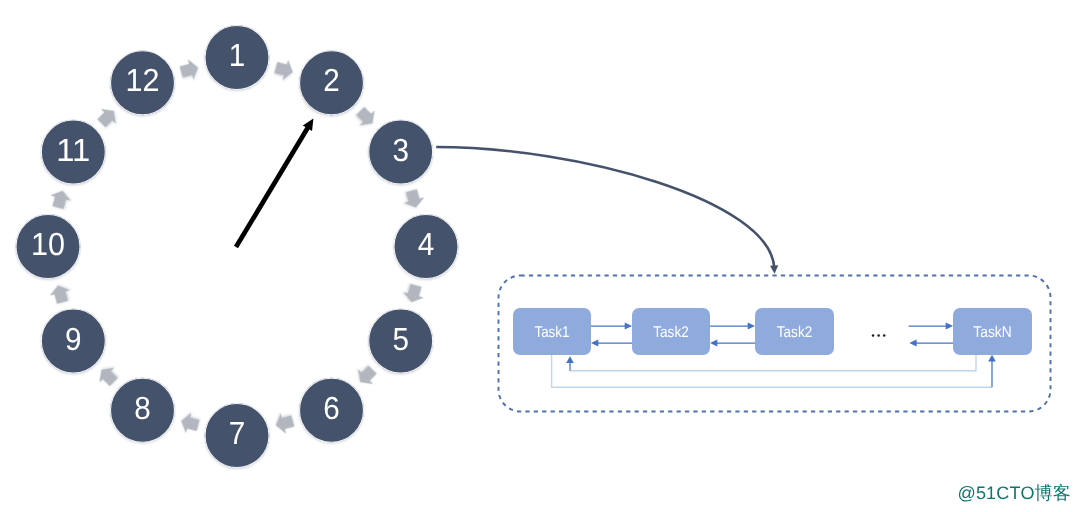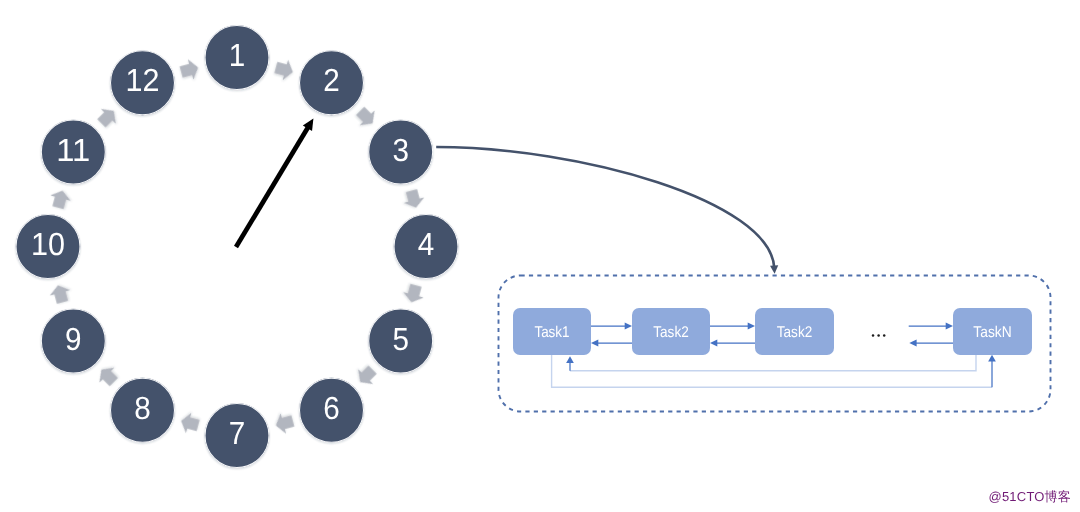--- a/index.html
+++ b/index.html
@@ -3,21 +3,21 @@
 <meta charset="utf-8">
 <title>Cycle Task Diagram</title>
 <style>
   html,body{margin:0;padding:0;}
   body{width:1080px;height:512px;background:#ffffff;overflow:hidden;
        font-family:"Liberation Sans","DejaVu Sans",sans-serif;
        -webkit-font-smoothing:antialiased;text-rendering:geometricPrecision;}
   svg text{-webkit-font-smoothing:antialiased;}
   #stage{position:relative;width:1080px;height:512px;}
   svg.layer{position:absolute;left:0;top:0;width:1080px;height:512px;}
-  .watermark{position:absolute;right:9px;bottom:6px;color:#701a75;font-size:13px;letter-spacing:0.2px;}
+  .watermark{position:absolute;right:9px;bottom:6px;color:#0f766e;font-size:18px;letter-spacing:0.2px;}
 </style>
 </head>
 <body>
 
 <div id="stage">
   <svg class="layer" id="main-svg" viewBox="0 0 1080 512">
       <defs>
         <filter id="softshadow" x="-30%" y="-30%" width="170%" height="170%">
           <feDropShadow dx="0" dy="1.1" stdDeviation="1.2" flood-color="#24304a" flood-opacity="0.22"></feDropShadow>
         </filter>

